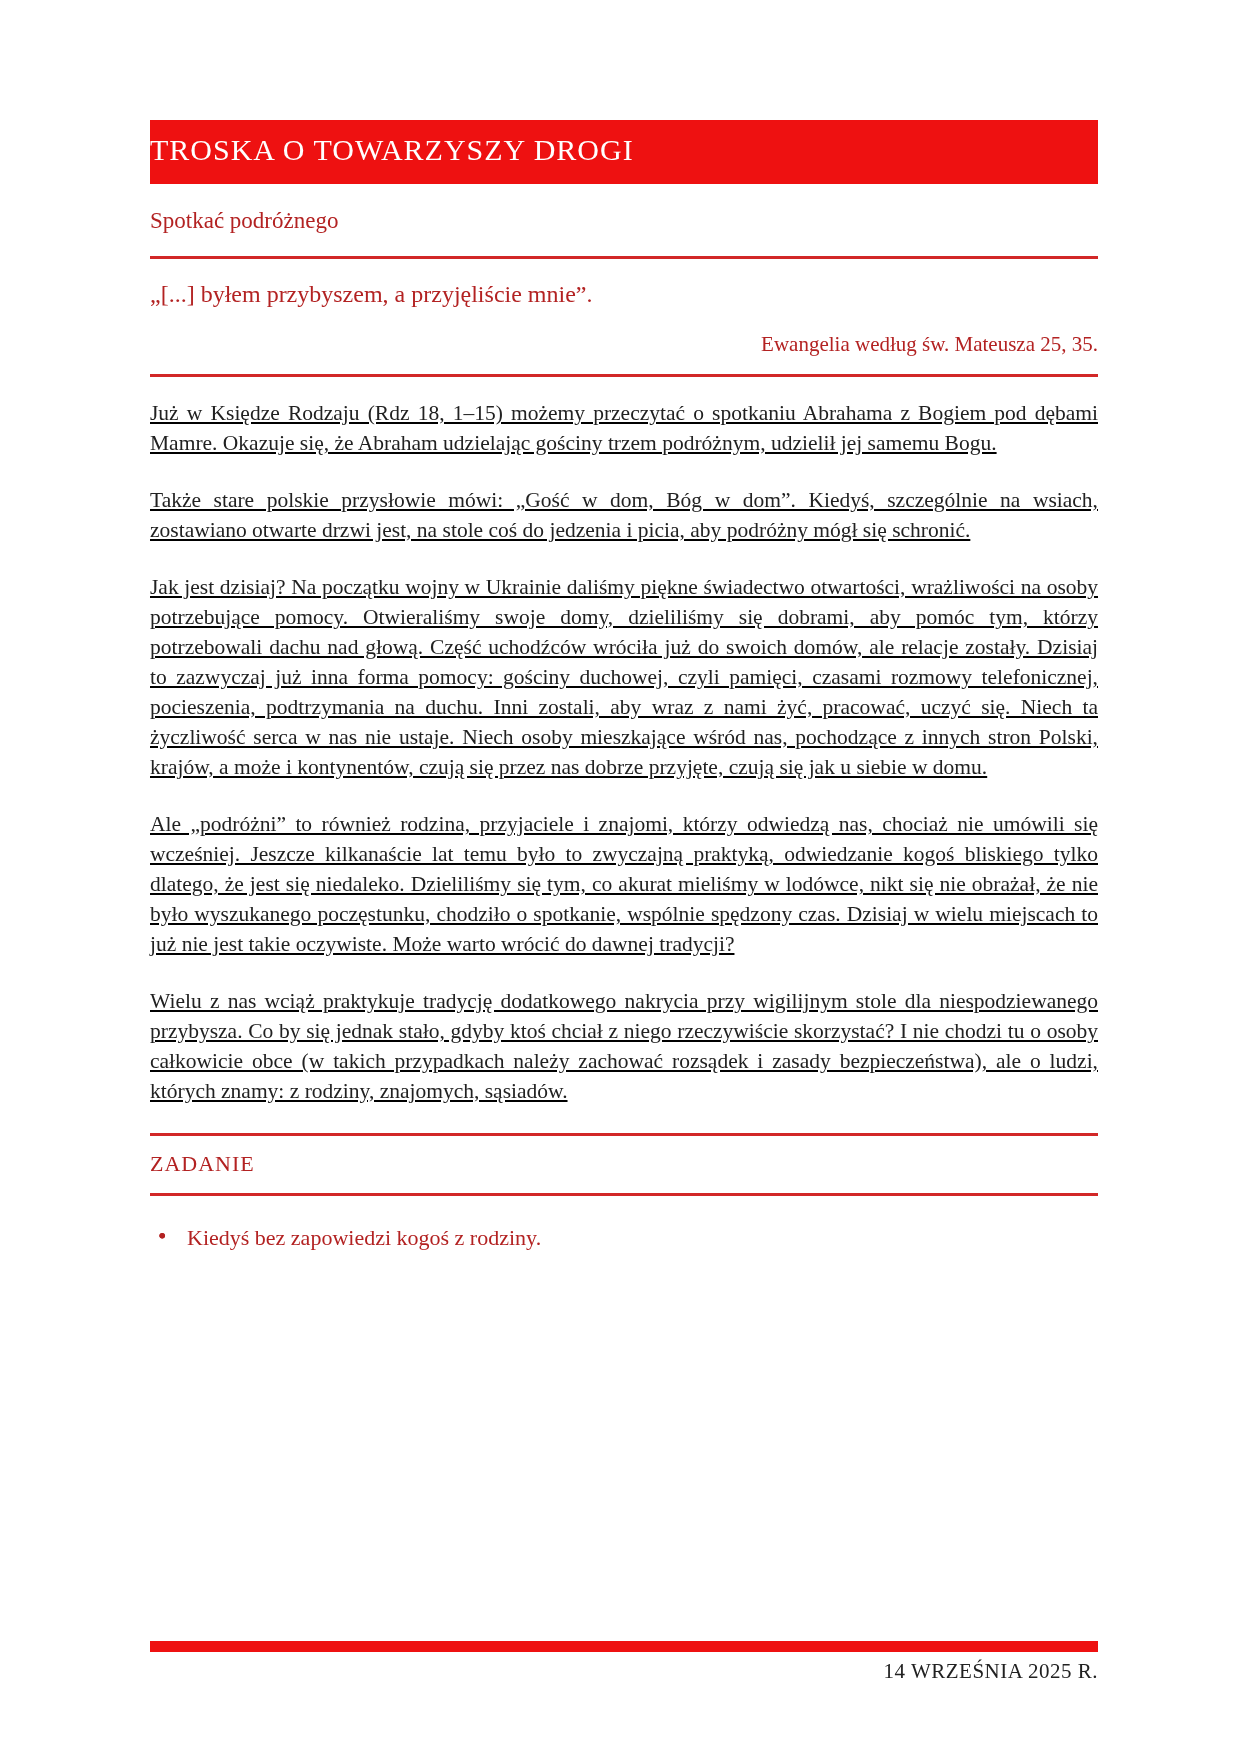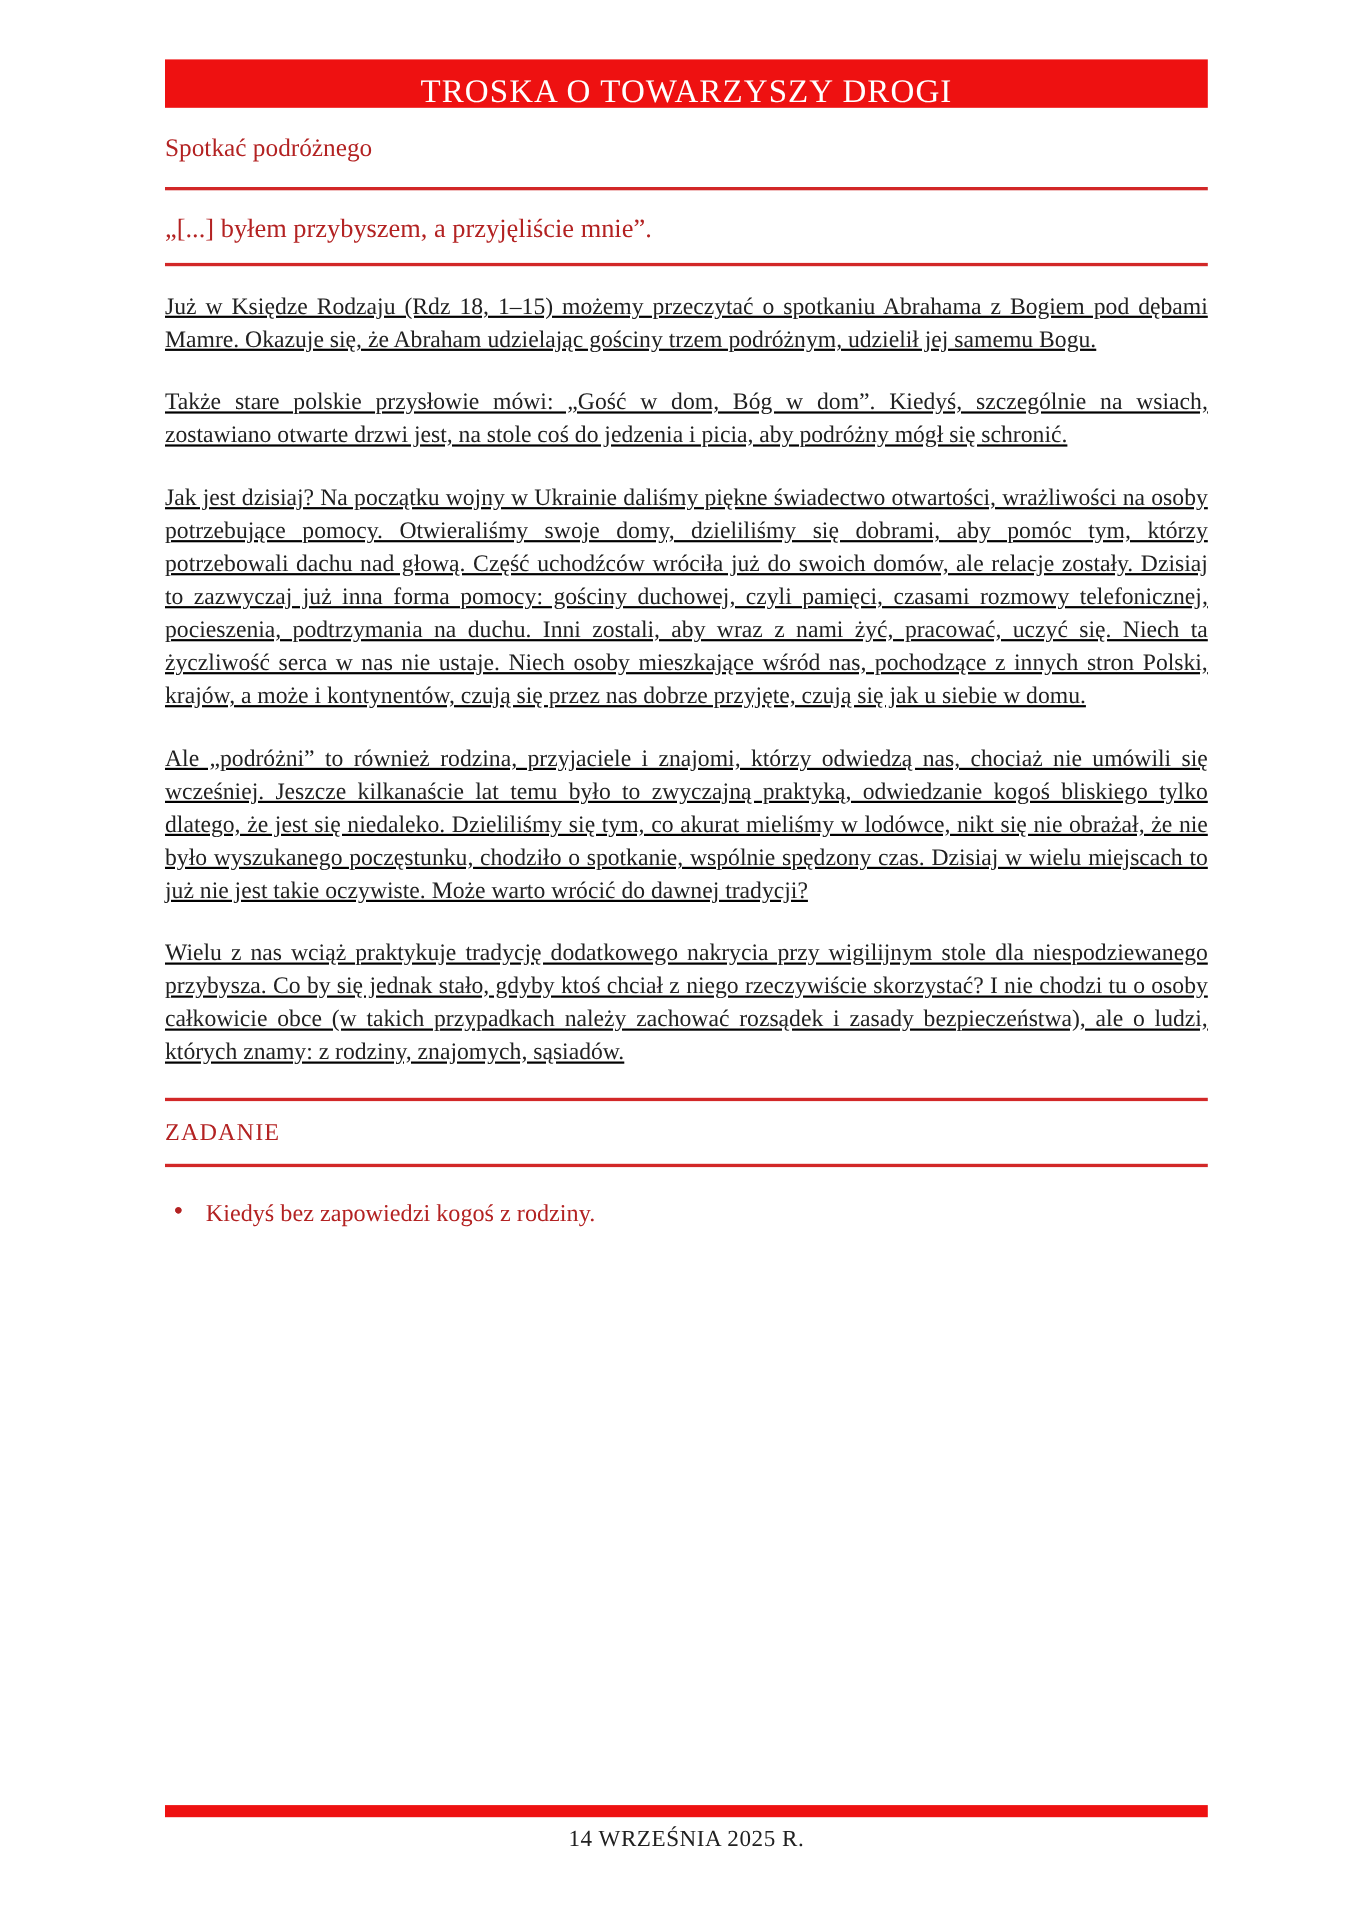--- a/index.html
+++ b/index.html
@@ -19,26 +19,26 @@
     font-family: "Liberation Serif", "DejaVu Serif", serif;
     overflow: hidden;
   }
   .content {
     position: absolute;
     left: 150px;
     top: 0;
     width: 948px;
   }
   .banner {
-    margin-top: 54px;
-    height: 44px;
+    margin-top: 120px;
+    height: 64px;
     line-height: 60px;
     background: var(--banner-red, #ee1111);
     color: var(--banner-text, #ffffff);
-    text-align: center;
+    text-align: left;
     font-size: 30px;
     letter-spacing: 1px;
     white-space: nowrap;
   }
   .page-title {
     margin: 24px 0 0;
     color: var(--heading-red, #b32222);
     text-align: left;
     font-size: 23px;
     font-weight: normal;
@@ -103,21 +103,21 @@
     left: 150px;
     width: 948px;
     top: 1641px;
   }
   .footer-bar {
     height: 11px;
     background: var(--banner-red, #ee1111);
   }
   .footer-date {
     margin: 7px 0 0;
-    text-align: center;
+    text-align: right;
     color: var(--body-text, #212121);
     font-size: 21px;
     letter-spacing: 0.5px;
   }
 </style>
 </head>
 <body>
 
 <div class="page">
   <div class="content">
@@ -125,20 +125,21 @@
     <div class="banner">
       <span>TROSKA O TOWARZYSZY DROGI</span>
     </div>
 
     <h1 class="page-title">Spotkać podróżnego</h1>
 
     <hr class="rule rule-1">
 
     <p class="quote">„[...] byłem przybyszem, a przyjęliście mnie”.</p>
 
+    <p class="quote-source">Ewangelia według św. Mateusza 25, 35.</p>
 
     <hr class="rule rule-2">
 
     <div class="article">
       <p>Już w Księdze Rodzaju (Rdz 18, 1–15) możemy przeczytać o spotkaniu Abrahama z Bogiem pod dębami Mamre. Okazuje się, że Abraham udzielając gościny trzem podróżnym, udzielił jej samemu Bogu.</p>
       <p>Także stare polskie przysłowie mówi: „Gość w dom, Bóg w dom”. Kiedyś, szczególnie na wsiach, zostawiano otwarte drzwi jest, na stole coś do jedzenia i picia, aby podróżny mógł się schronić.</p>
       <p>Jak jest dzisiaj? Na początku wojny w Ukrainie daliśmy piękne świadectwo otwartości, wrażliwości na osoby potrzebujące pomocy. Otwieraliśmy swoje domy, dzieliliśmy się dobrami, aby pomóc tym, którzy potrzebowali dachu nad głową. Część uchodźców wróciła już do swoich domów, ale relacje zostały. Dzisiaj to zazwyczaj już inna forma pomocy: gościny duchowej, czyli pamięci, czasami rozmowy telefonicznej, pocieszenia, podtrzymania na duchu. Inni zostali, aby wraz z nami żyć, pracować, uczyć się. Niech ta życzliwość serca w nas nie ustaje. Niech osoby mieszkające wśród nas, pochodzące z innych stron Polski, krajów, a może i kontynentów, czują się przez nas dobrze przyjęte, czują się jak u siebie w domu.</p>
       <p>Ale „podróżni” to również rodzina, przyjaciele i znajomi, którzy odwiedzą nas, chociaż nie umówili się wcześniej. Jeszcze kilkanaście lat temu było to zwyczajną praktyką, odwiedzanie kogoś bliskiego tylko dlatego, że jest się niedaleko. Dzieliliśmy się tym, co akurat mieliśmy w lodówce, nikt się nie obrażał, że nie było wyszukanego poczęstunku, chodziło o spotkanie, wspólnie spędzony czas. Dzisiaj w wielu miejscach to już nie jest takie oczywiste. Może warto wrócić do dawnej tradycji?</p>
       <p>Wielu z nas wciąż praktykuje tradycję dodatkowego nakrycia przy wigilijnym stole dla niespodziewanego przybysza. Co by się jednak stało, gdyby ktoś chciał z niego rzeczywiście skorzystać? I nie chodzi tu o osoby całkowicie obce (w takich przypadkach należy zachować rozsądek i zasady bezpieczeństwa), ale o ludzi, których znamy: z rodziny, znajomych, sąsiadów.</p>
     </div>

